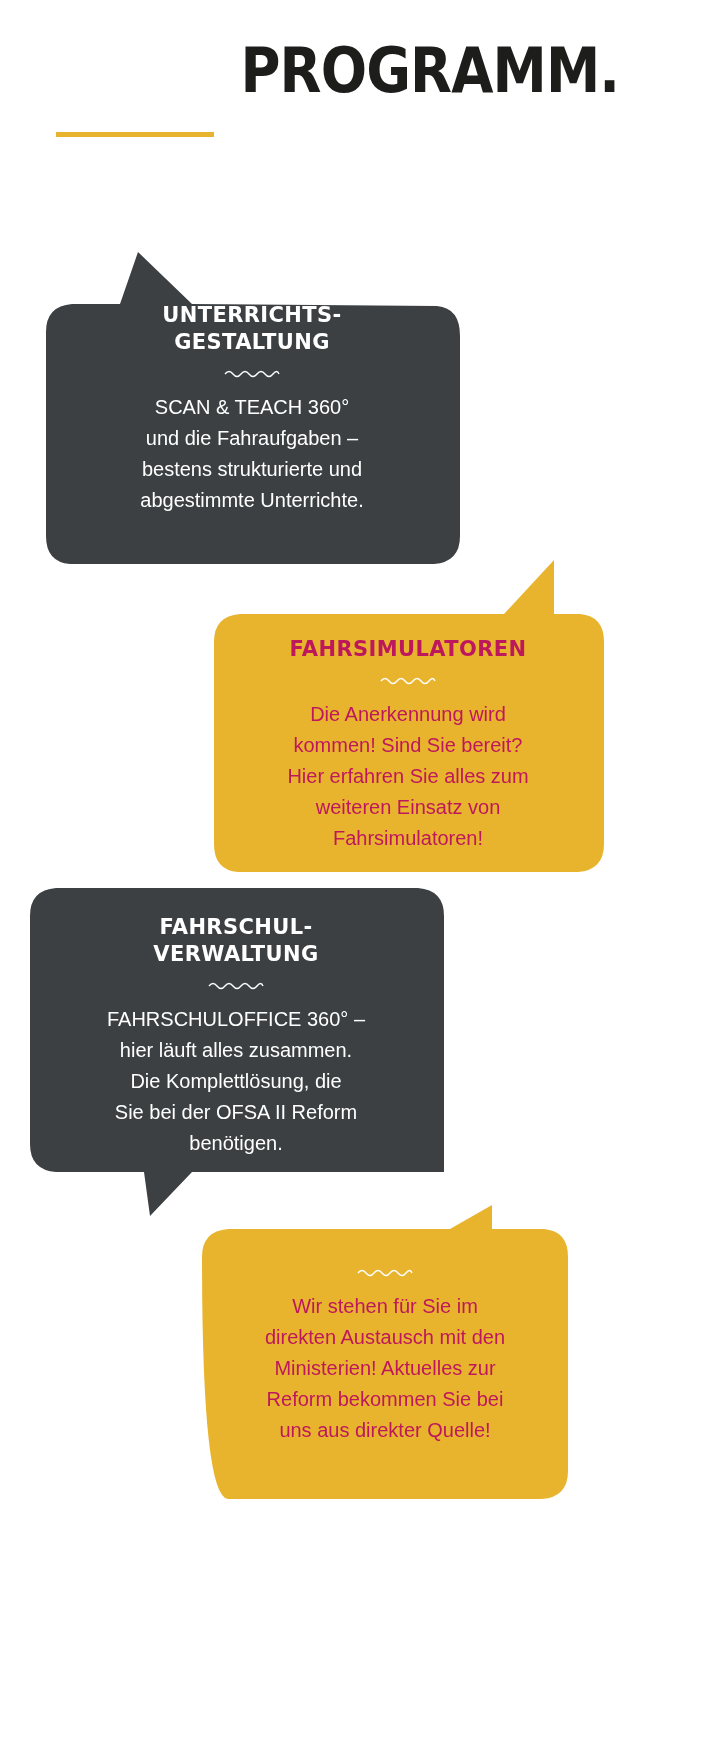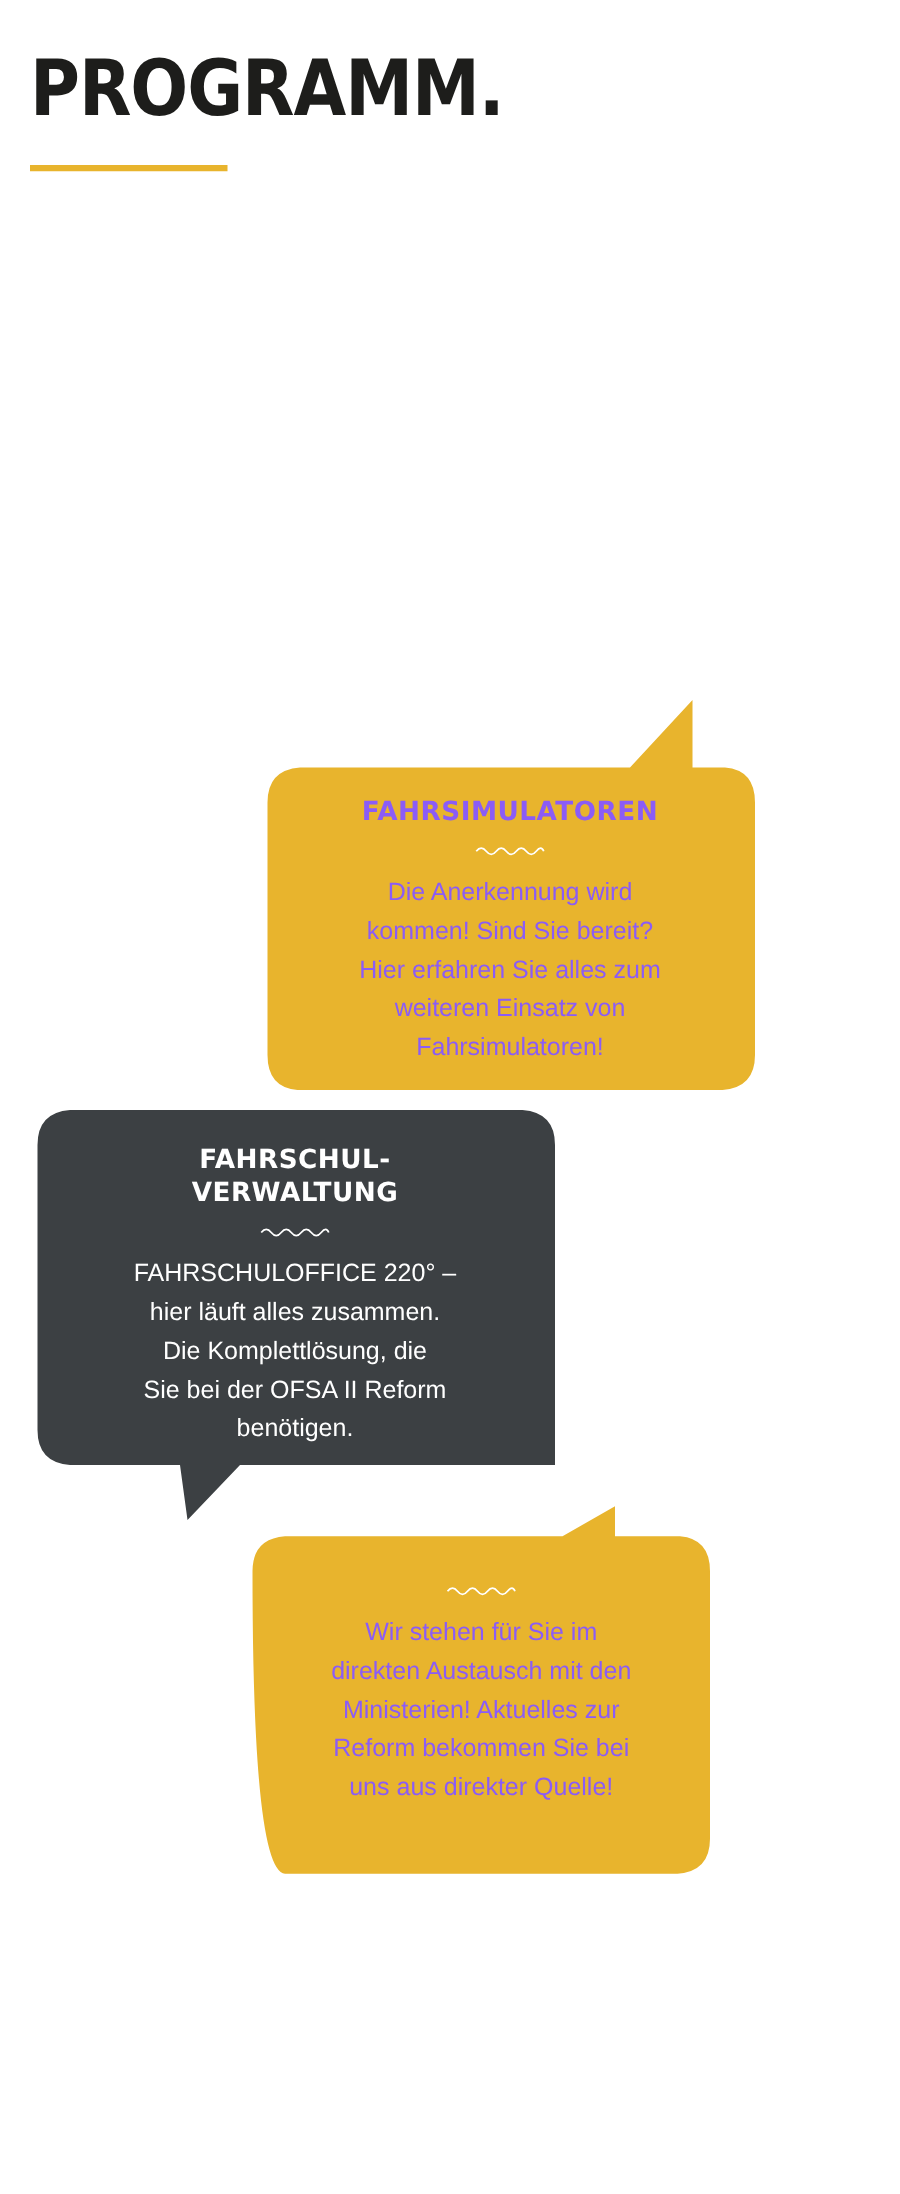--- a/index.html
+++ b/index.html
@@ -17,23 +17,24 @@
 
   .page {
     position: relative;
     width: 720px;
     height: 1755px;
   }
 
   
   .header {
     position: absolute;
-    left: 24px;
+    left: 56px;
     top: 40px;
     width: 640px;
+    text-align: right;
   }
   .page-title {
     font-family: "DejaVu Sans", sans-serif;
     font-weight: 700;
     font-size: 62px;
     line-height: 1.0;
     letter-spacing: -1px;
     color: #1d1d1b;
     margin: 0;
     transform: scaleX(0.88);
@@ -82,21 +83,21 @@
   .bubble p {
     font-family: "Liberation Sans", sans-serif;
     font-weight: 400;
     font-size: 20px;
     line-height: 1.55;
     margin: 0;
     white-space: pre-line;
   }
 
   .dark h2, .dark p { color: #ffffff; }
-  .gold h2, .gold p { color: #8b5cf6; }
+  .gold h2, .gold p { color: #be185d; }
 
   .squiggle {
     margin: 12px auto 14px auto;
     width: 56px;
     height: 10px;
     display: block;
   }
 
   
   #bubble-unterrichtsgestaltung {
@@ -135,20 +136,38 @@
 </head>
 <body>
 
 <div class="page">
 
   <div class="header">
     <h1 class="page-title">PROGRAMM.</h1>
     <div class="title-rule"></div>
   </div>
 
+  <div class="bubble dark" id="bubble-unterrichtsgestaltung">
+    <div class="bubble-shape">
+      <svg viewBox="0 0 420 330" preserveAspectRatio="none" aria-hidden="true">
+        <path d="M96,12 L150,64 L395,66 Q418,68 418,96 L418,296 Q418,322 392,324 L28,324 Q4,322 4,296 L4,92 Q4,66 30,64 L78,64 Z" fill="#3c4043"></path>
+      </svg>
+    </div>
+    <div class="body" style="padding-top:36px;">
+      <h2>UNTERRICHTS-
+GESTALTUNG</h2>
+      <svg class="squiggle" viewBox="0 0 56 10">
+        <path d="M1,6 Q5,1 9,6 T17,6 T25,6 T33,6 T41,6 T49,6 T55,6" fill="none" stroke="#ffffff" stroke-width="1.4"></path>
+      </svg>
+      <p>SCAN &amp; TEACH 360°
+und die Fahraufgaben –
+bestens strukturierte und
+abgestimmte Unterrichte.</p>
+    </div>
+  </div>
 
   <div class="bubble gold" id="bubble-fahrsimulatoren">
     <div class="bubble-shape">
       <svg viewBox="0 0 400 330" preserveAspectRatio="none" aria-hidden="true">
         <path d="M346,0 L346,54 L372,54 Q396,56 396,82 L396,284 Q396,310 370,312 L30,312 Q6,310 6,284 L6,82 Q6,56 32,54 L296,54 Z" fill="#e8b42d"></path>
       </svg>
     </div>
     <div class="body" style="padding-top:50px;">
       <h2>FAHRSIMULATOREN</h2>
       <svg class="squiggle" viewBox="0 0 56 10">
@@ -167,21 +186,21 @@
       <svg viewBox="0 0 420 330" preserveAspectRatio="none" aria-hidden="true">
         <path d="M4,36 Q4,10 30,8 L392,8 Q418,10 418,36 L418,292 L166,292 L124,336 L118,292 L30,292 Q4,290 4,264 Z" fill="#3c4043"></path>
       </svg>
     </div>
     <div class="body" style="padding-top:8px;">
       <h2>FAHRSCHUL-
 VERWALTUNG</h2>
       <svg class="squiggle" viewBox="0 0 56 10">
         <path d="M1,6 Q5,1 9,6 T17,6 T25,6 T33,6 T41,6 T49,6 T55,6" fill="none" stroke="#ffffff" stroke-width="1.4"></path>
       </svg>
-      <p>FAHRSCHULOFFICE 220° –
+      <p>FAHRSCHULOFFICE 360° –
 hier läuft alles zusammen.
 Die Komplettlösung, die
 Sie bei der OFSA II Reform
 benötigen.</p>
     </div>
   </div>
 
   <div class="bubble gold" id="bubble-ofsa-news">
     <div class="bubble-shape">
       <svg viewBox="0 0 370 300" preserveAspectRatio="none" aria-hidden="true">

